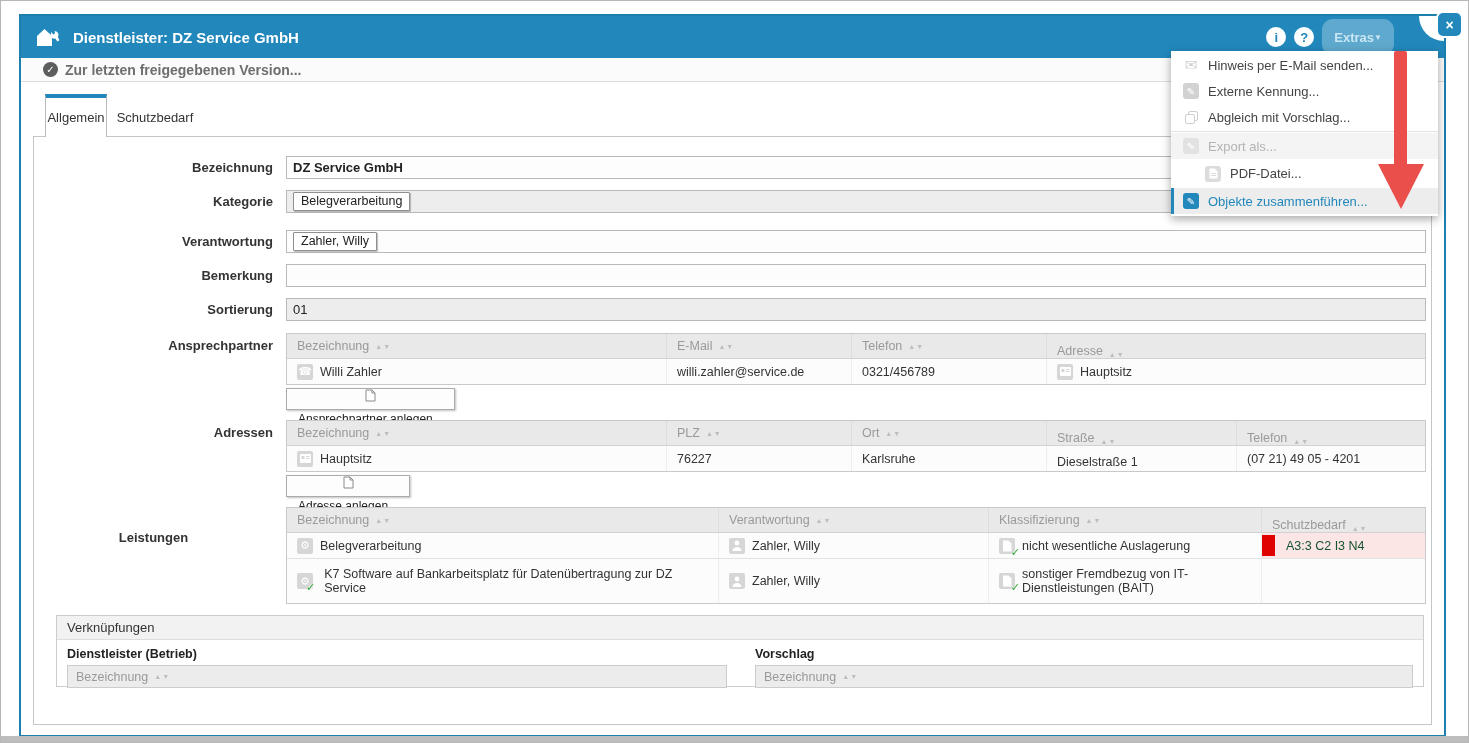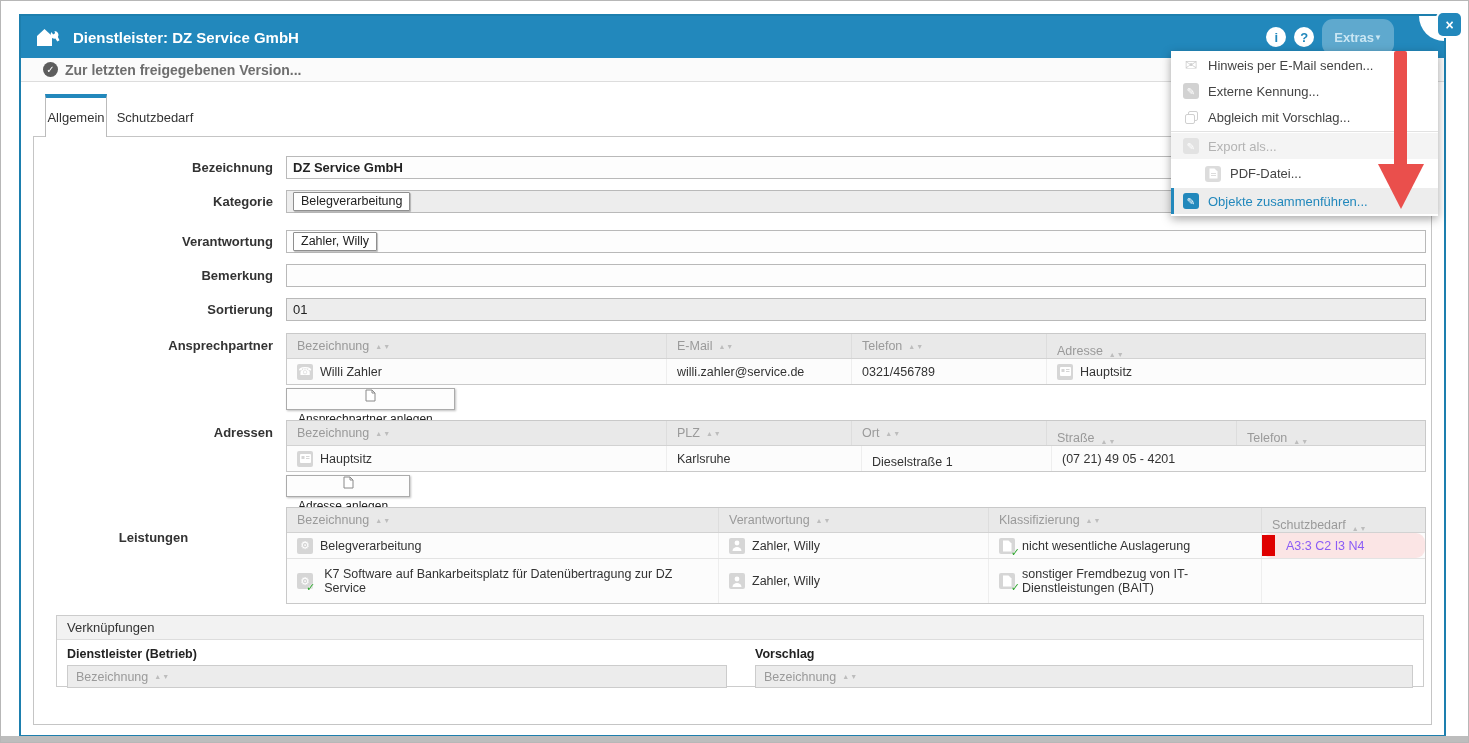--- a/index.html
+++ b/index.html
@@ -46,21 +46,21 @@
   .cell:last-child{border-right:none;}
   
   .t-ansp .c1{width:380px;} .t-ansp .c2{width:185px;} .t-ansp .c3{width:195px;} .t-ansp .c4{width:378px;flex:1;}
   .t-adr .c1{width:380px;} .t-adr .c2{width:185px;} .t-adr .c3{width:195px;} .t-adr .c4{width:190px;align-items:flex-end;} .t-adr .c5{flex:1;}
   .t-lst .c1{width:432px;} .t-lst .c2{width:270px;} .t-lst .c3{width:273px;} .t-lst .c4{flex:1;}
 
   .icon16{width:16px;height:16px;background:#d6d6d6;border-radius:2px;color:#fff;display:flex;align-items:center;justify-content:center;font-size:11px;flex:none;position:relative;}
   .icon16 svg{display:block;}
   .check-badge{position:absolute;right:-5px;bottom:-5px;color:#2fa52f;font-size:11px;font-weight:bold;text-shadow:0 0 2px #fff,0 0 2px #fff;}
 
-  .sb-cell{background:#fbe5e5;position:relative;padding-left:24px !important;color:#8b5cf6;border-radius:9px;}
+  .sb-cell{background:#fbe5e5;position:relative;padding-left:24px !important;color:#14532d;}
   .sb-flag{position:absolute;left:0;top:2px;bottom:2px;width:13px;background:#df0000;}
 
   .add-btn{position:absolute;height:22px;display:inline-flex;align-items:center;gap:7px;padding:0 11px;background:#fdfdfd;border:1px solid #ababab;box-shadow:1px 1px 2px rgba(0,0,0,.25);font-size:12px;color:#222;cursor:pointer;flex-direction:column;}
 
   
   .vk{position:absolute;left:22px;top:478px;width:1368px;height:72px;border:1px solid #ccc;background:#fff;}
   .vk-header{height:24px;background:#f2f2f2;border-bottom:1px solid #ddd;display:flex;align-items:center;padding-left:10px;font-size:13px;color:#333;}
   .vk-label{position:absolute;font-size:12.5px;font-weight:bold;color:#222;}
   .vk-thead{position:absolute;height:23px;background:#ececec;border:1px solid #ccc;display:flex;align-items:center;gap:6px;padding-left:8px;color:#9a9a9a;font-size:12.5px;}
 
@@ -221,20 +221,23 @@
             <span class="icon16">
                 <svg width="11" height="9" viewBox="0 0 11 9">
                   <rect x="0" y="0" width="11" height="9" rx="1" fill="#fff"></rect>
                   <rect x="1.5" y="2" width="3" height="3" fill="#d6d6d6"></rect>
                   <rect x="6" y="2" width="3.5" height="1" fill="#d6d6d6"></rect>
                   <rect x="6" y="4" width="3.5" height="1" fill="#d6d6d6"></rect>
                 </svg>
               </span>
             <span>Hauptsitz</span>
           </div>
+          <div class="cell c2">
+              <span>76227</span>
+            </div>
           <div class="cell c3">
               <span>Karlsruhe</span>
             </div>
           <div class="cell c4">
               <span>Dieselstraße 1</span>
             </div>
           <div class="cell c5">
               <span>(07 21) 49 05 - 4201</span>
             </div>
         </div>

